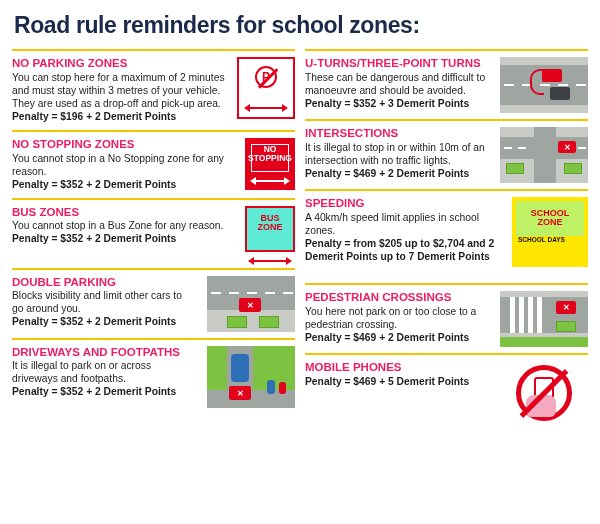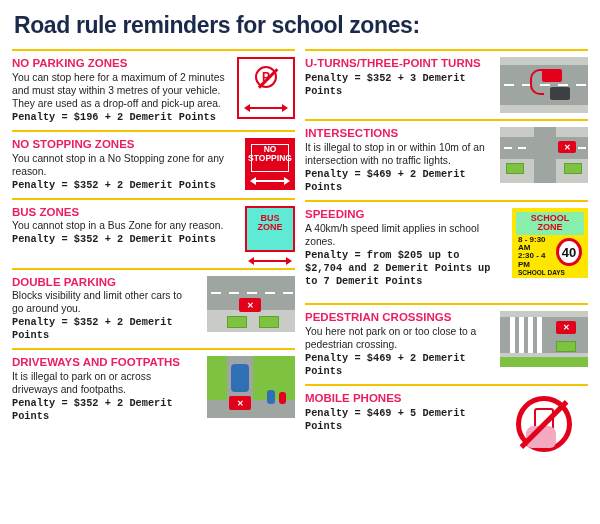--- a/index.html
+++ b/index.html
@@ -45,21 +45,20 @@
     font-size: 10.3px;
     line-height: 1.26;
     color: #1e1e1e;
   }
   .pen {
     margin: 3px 0 0 0;
     font-size: 10.3px;
     font-weight: bold;
     color: #111;
     line-height: 1.26;
-    font-family: Liberation Mono, monospace;
   }
 
   .art { flex: 0 0 auto; position: relative; }
 
   
   .sign-noparking {
     width: 58px; height: 62px; background: #ffffff;
     border: 2px solid #e2001a; position: relative;
   }
   .np-circle {
@@ -110,22 +109,22 @@
   .bus-arrow { position: absolute; bottom: -12px; left: 50%; transform: translateX(-50%); width: 34px; height: 2px; background: #e2001a; }
   .bus-arrow:before, .bus-arrow:after { content: ""; position: absolute; top: -3px; width: 0; height: 0; border-top: 4px solid transparent; border-bottom: 4px solid transparent; }
   .bus-arrow:before { left: -5px; border-right: 6px solid #e2001a; }
   .bus-arrow:after { right: -5px; border-left: 6px solid #e2001a; }
 
   .school-sign {
     width: 76px; height: 70px; background: #ffe600; border: 2px solid #ffe600;
     position: relative; padding: 2px;
   }
   .ss-top {
-    background: #86efac; color: #e2001a; font-size: 9px; font-weight: bold;
-    text-align: center; line-height: 1.05; padding: 2px 0;
+    background: #bef264; color: #e2001a; font-size: 9px; font-weight: bold;
+    text-align: center; line-height: 1.05; padding: 8px 0;
   }
   .ss-mid { display: flex; align-items: center; justify-content: space-between; padding: 1px 2px 0 2px; }
   .ss-times { font-size: 8px; font-weight: bold; color: #111; line-height: 1.05; }
   .ss-circle {
     width: 28px; height: 28px; border-radius: 50%; background: #fff;
     border: 3px solid #e2001a; color: #111; font-size: 13px; font-weight: bold;
     text-align: center; line-height: 23px;
   }
   .ss-bot { font-size: 6.5px; font-weight: bold; color: #111; text-align: left; padding-left: 2px; line-height: 1.1; }
 
@@ -268,20 +267,21 @@
         </div>
       </div>
 
     </div>
 
     <div class="col">
 
       <div class="item">
         <div class="txt">
           <h3>U-TURNS/THREE-POINT TURNS</h3>
+          <p>These can be dangerous and difficult to manoeuvre and should be avoided.</p>
           <p class="pen">Penalty = $352 + 3 Demerit Points</p>
         </div>
         <div class="art">
           <div class="scene">
             <div class="road" style="left:0;top:8px;width:88px;height:40px;"></div>
             <div class="dash" style="left:4px;top:27px;width:10px;height:2px;"></div>
             <div class="dash" style="left:22px;top:27px;width:10px;height:2px;"></div>
             <div class="dash" style="left:40px;top:27px;width:10px;height:2px;"></div>
             <div class="dash" style="left:58px;top:27px;width:10px;height:2px;"></div>
             <div class="dash" style="left:76px;top:27px;width:10px;height:2px;"></div>
@@ -320,27 +320,20 @@
           <h3>SPEEDING</h3>
           <p>A 40km/h speed limit applies in school zones.</p>
           <p class="pen">Penalty = from $205 up to $2,704 and 2 Demerit Points up to 7 Demerit Points</p>
         </div>
         <div class="art">
           <div class="school-sign">
             <div class="ss-top">
               <div>SCHOOL</div>
               <div>ZONE</div>
             </div>
-            <div class="ss-mid">
-              <div>
-                <div class="ss-times">8 - 9:30 AM</div>
-                <div class="ss-times">2:30 - 4 PM</div>
-              </div>
-              <div class="ss-circle">40</div>
-            </div>
             <div class="ss-bot">SCHOOL DAYS</div>
           </div>
         </div>
       </div>
 
       <div class="item" style="margin-top:10px;">
         <div class="txt">
           <h3>PEDESTRIAN CROSSINGS</h3>
           <p>You here not park on or too close to a pedestrian crossing.</p>
           <p class="pen">Penalty = $469 + 2 Demerit Points</p>

